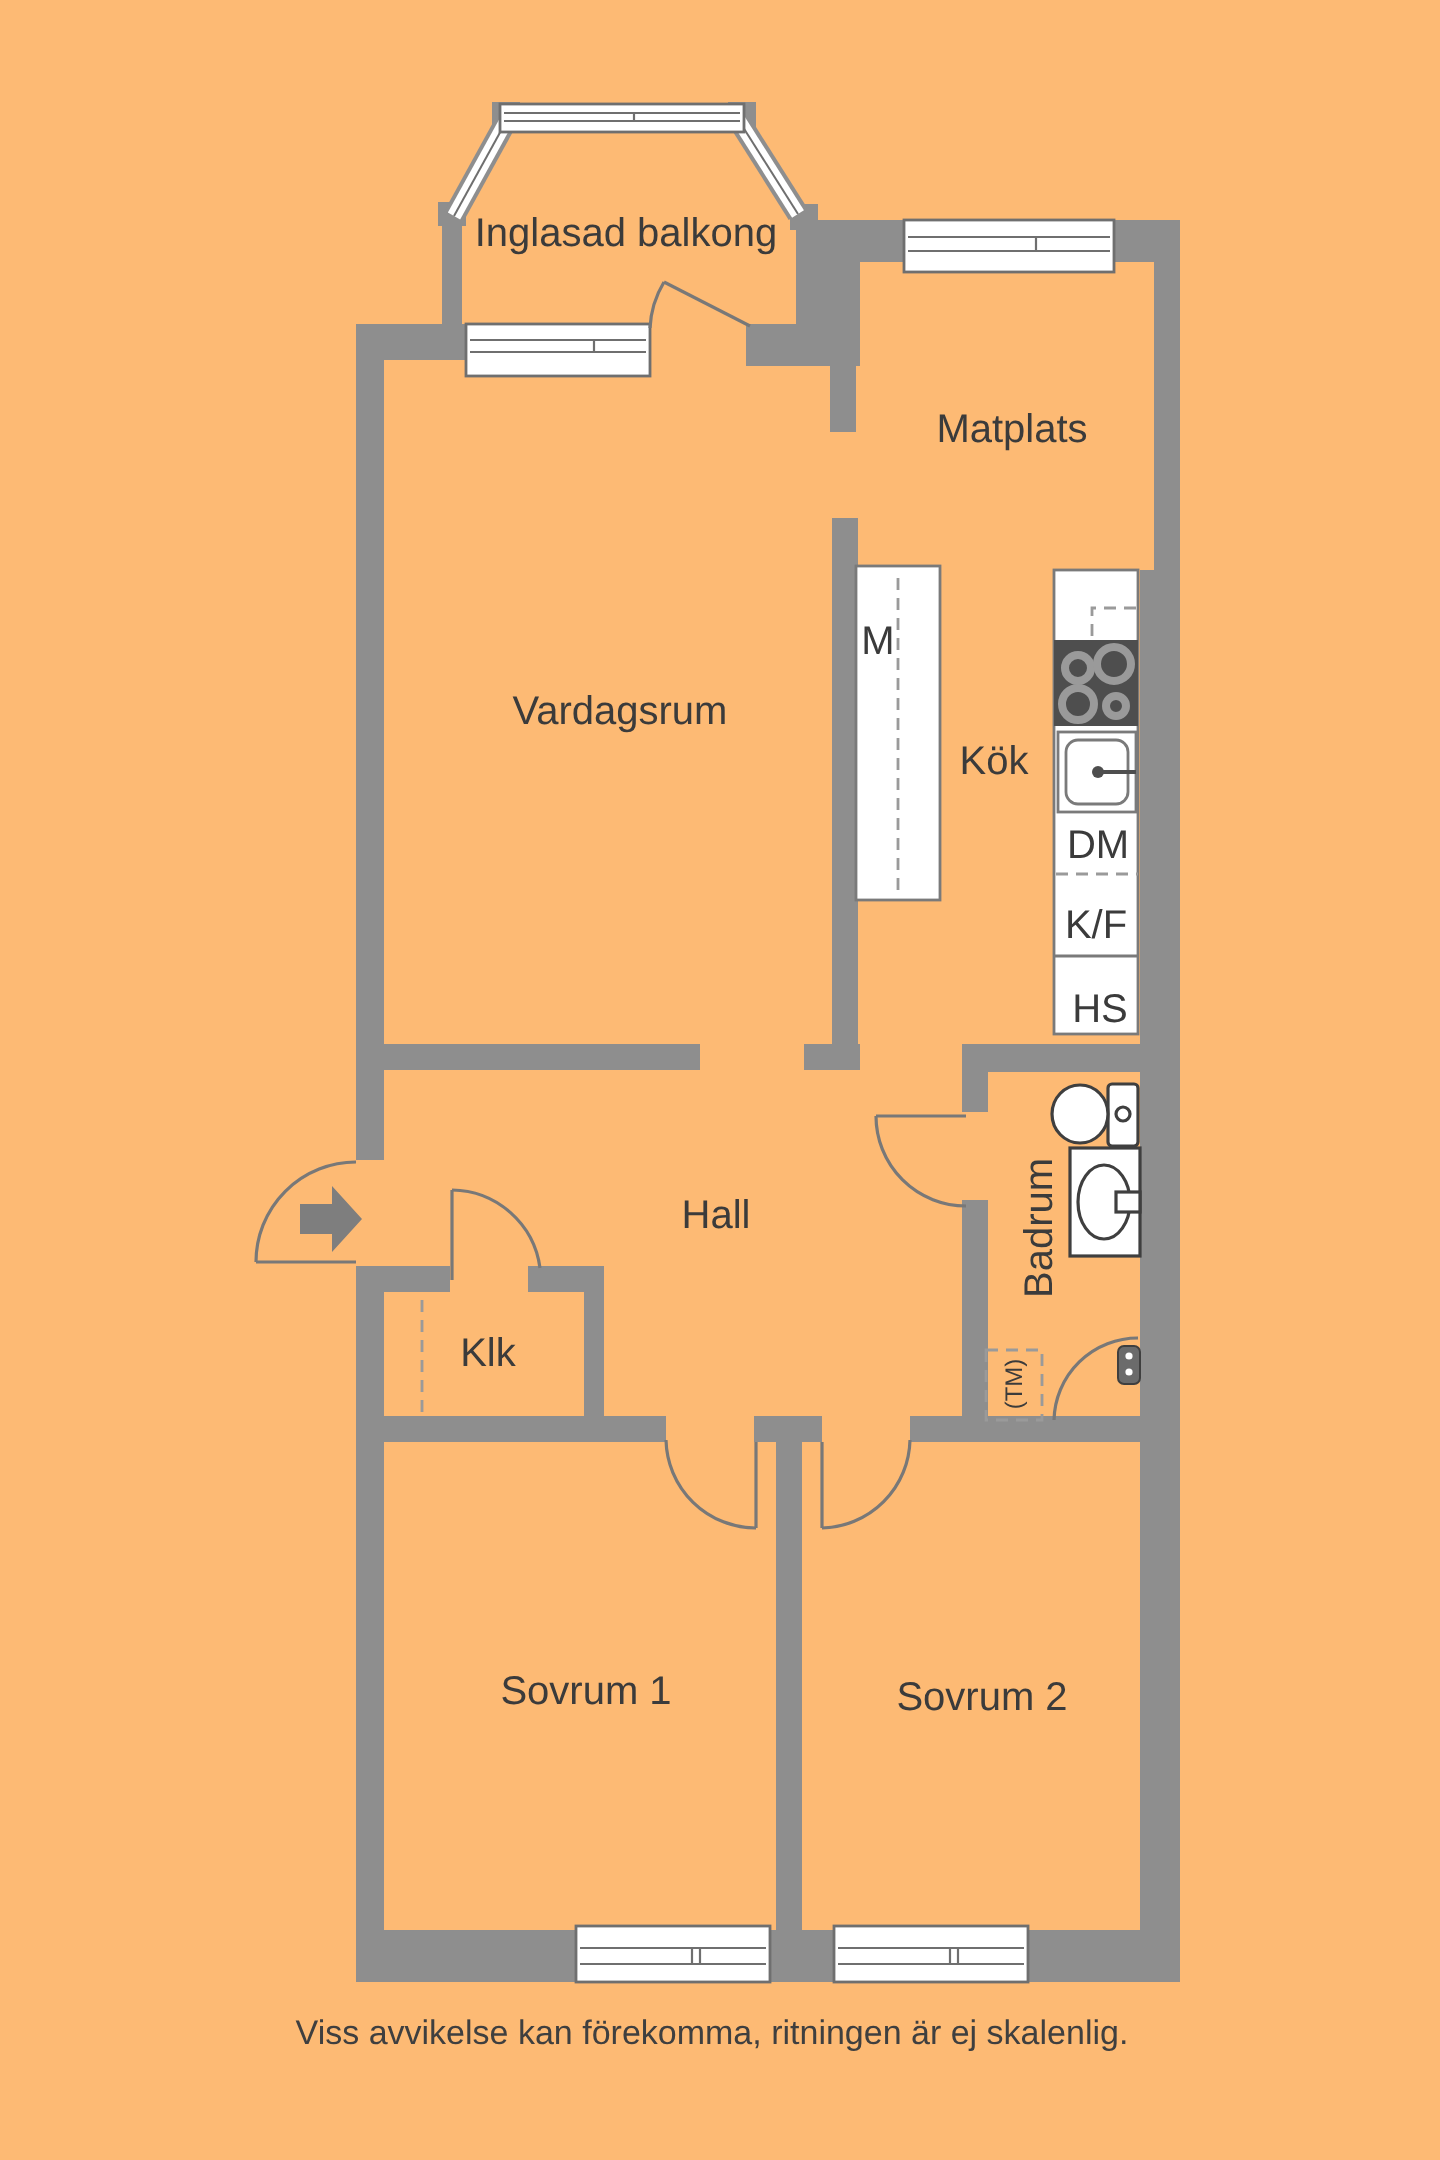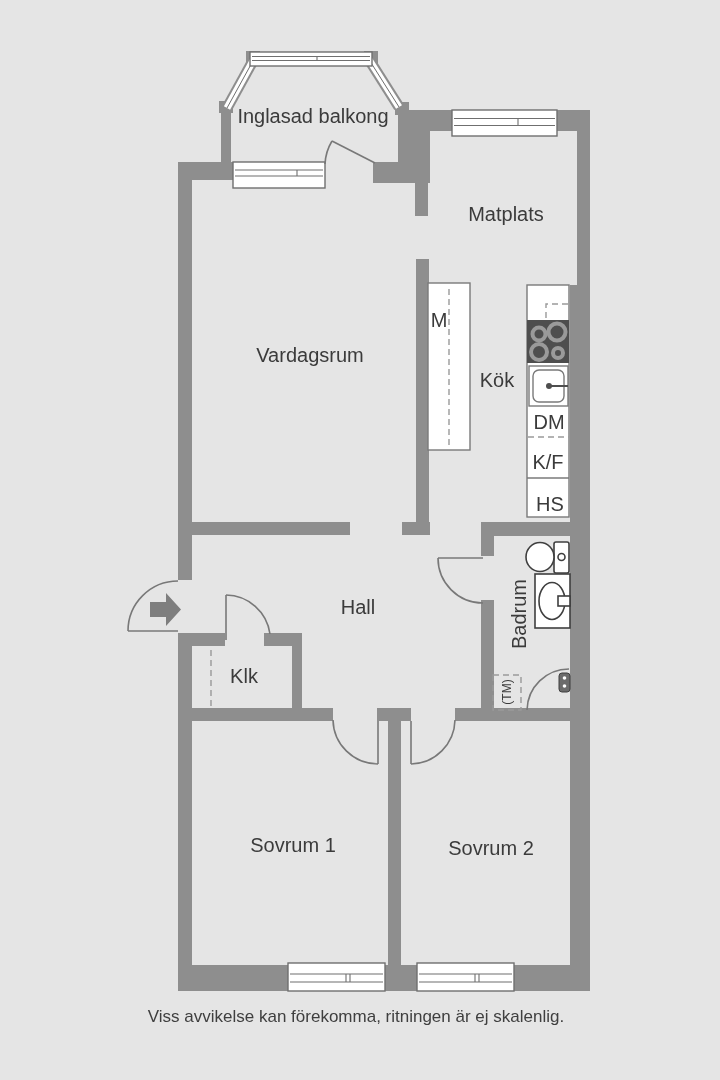--- a/index.html
+++ b/index.html
@@ -2,21 +2,21 @@
 <html style="--wall: #8e8e8e; --stove: #4e4e4e; --text: #3b3b3b; --line: #6f6f6f;"><head>
 <meta charset="utf-8">
 <style>
   :root{
     --wall:#8e8e8e;
     --stove:#4e4e4e;
     --text:#3b3b3b;
     --line:#6f6f6f;
   }
   html,body{margin:0;padding:0;background:#ffffff;}
-  .page{width:720px;height:1080px;background:#e5e5e5;position:relative;overflow:hidden;}
+  .page{width:720px;height:1080px;background:#fdba74;position:relative;overflow:hidden;}
   svg{display:block;}
   .wall{fill:var(--wall);stroke:none;}
   .win{fill:#ffffff;stroke:var(--line);stroke-width:1.4;}
   .winline{stroke:var(--line);stroke-width:1.1;fill:none;}
   .thin{fill:#ffffff;stroke:#7a7a7a;stroke-width:1.4;}
   .thinline{stroke:#7a7a7a;stroke-width:1.4;fill:none;}
   .dash{stroke:#9a9a9a;stroke-width:1.4;fill:none;stroke-dasharray:6 4;}
   .arc{stroke:#787878;stroke-width:1.6;fill:none;}
   .fixture{fill:#ffffff;stroke:#3f3f3f;stroke-width:1.6;}
   .burner{fill:none;stroke:#9a9a9a;stroke-width:4;}

